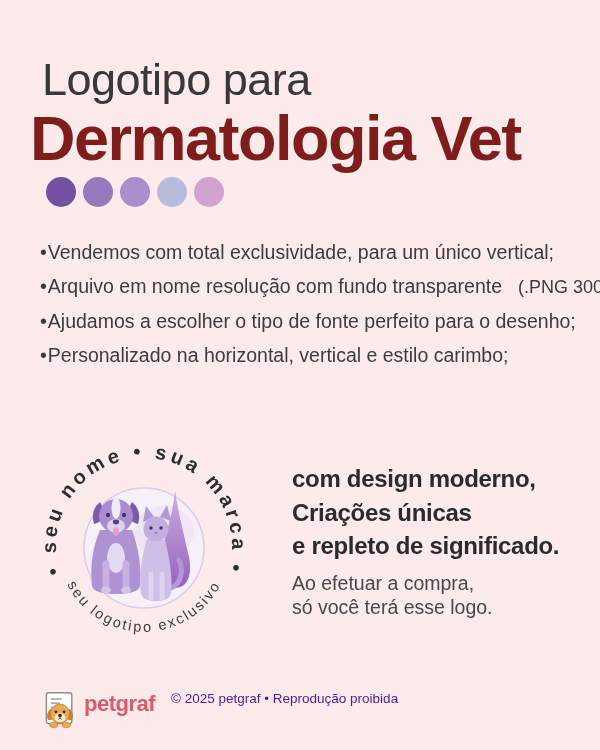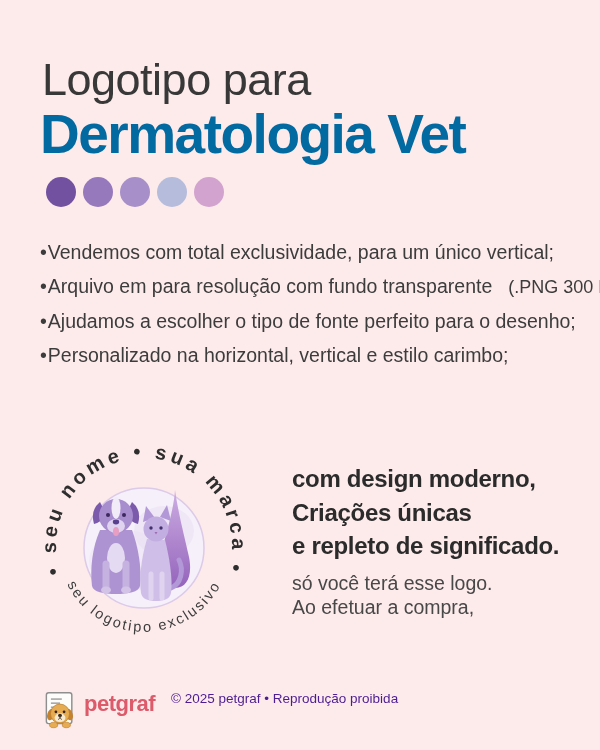--- a/index.html
+++ b/index.html
@@ -10,22 +10,22 @@
     font-family:"Liberation Sans", sans-serif;
     overflow:hidden;
   }
   
   .title-line1{
     position:absolute;left:42px;top:55px;
     font-size:45px;font-weight:400;color:#383838;
     letter-spacing:-0.5px;line-height:1.1;
   }
   .title-line2{
-    position:absolute;left:40px;top:104px;
-    font-size:55px;font-weight:700;color:#0369a1;
+    position:absolute;left:30px;top:104px;
+    font-size:63px;font-weight:700;color:#7f1d1d;
     letter-spacing:-1.5px;line-height:1.1;
   }
   .dots-row{position:absolute;left:46px;top:176px;}
   
   .features{
     position:absolute;left:40px;top:236px;
     list-style:none;margin:0;padding:0;
   }
   .features li{
     font-size:19.5px;line-height:33.4px;color:#3c3c3c;
@@ -78,21 +78,21 @@
   <svg class="dots-row" width="180" height="32" viewBox="0 0 180 32">
     <circle cx="15" cy="16" r="15" fill="#7251a1"></circle>
     <circle cx="52" cy="16" r="15" fill="#9678bd"></circle>
     <circle cx="89" cy="16" r="15" fill="#a78fc9"></circle>
     <circle cx="126" cy="16" r="15" fill="#b5bcdc"></circle>
     <circle cx="163" cy="16" r="15" fill="#d2a3ce"></circle>
   </svg>
 
   <ul class="features">
     <li><span class="blt">•</span><span>Vendemos com total exclusividade, para um único vertical;</span><span class="small"></span></li>
-    <li><span class="blt">•</span><span>Arquivo em para resolução com fundo transparente</span><span class="small">(.PNG 300 DPI);</span></li>
+    <li><span class="blt">•</span><span>Arquivo em nome resolução com fundo transparente</span><span class="small">(.PNG 300 DPI);</span></li>
     <li><span class="blt">•</span><span>Ajudamos a escolher o tipo de fonte perfeito para o desenho;</span><span class="small"></span></li>
     <li><span class="blt">•</span><span>Personalizado na horizontal, vertical e estilo carimbo;</span><span class="small"></span></li>
   </ul>
 
   <svg class="badge" width="220" height="220" viewBox="0 0 220 220">
     <defs>
       <linearGradient id="dropGrad" x1="0" y1="0" x2="0" y2="1">
         <stop offset="0" stop-color="#cbaae2"></stop>
         <stop offset="1" stop-color="#8f5cb8"></stop>
       </linearGradient>
@@ -146,22 +146,22 @@
       <textPath href="#arcBottom" startOffset="50%">seu logotipo exclusivo</textPath>
     </text>
   </svg>
 
   <div class="promo-heading">
     <div>com design moderno,</div>
     <div>Criações únicas</div>
     <div>e repleto de significado.</div>
   </div>
   <div class="promo-sub">
+    <div>Ao efetuar a compra,</div>
     <div>só você terá esse logo.</div>
-    <div>Ao efetuar a compra,</div>
   </div>
 
   <div class="footer">
     <svg width="40" height="38" viewBox="0 0 44 40">
       <rect x="7" y="1" width="28" height="34" rx="2.5" fill="#fdfdfb" stroke="#8f8f8f" stroke-width="1.6"></rect>
       <line x1="12" y1="8" x2="24" y2="8" stroke="#a9a9a9" stroke-width="1.8"></line>
       <line x1="12" y1="12.5" x2="22" y2="12.5" stroke="#a9a9a9" stroke-width="1.8"></line>
       <line x1="12" y1="17" x2="20" y2="17" stroke="#a9a9a9" stroke-width="1.8"></line>
       <ellipse cx="12" cy="25" rx="4" ry="6.5" fill="#c5812e" transform="rotate(18 12 25)"></ellipse>
       <ellipse cx="32" cy="25" rx="4" ry="6.5" fill="#c5812e" transform="rotate(-18 32 25)"></ellipse>

